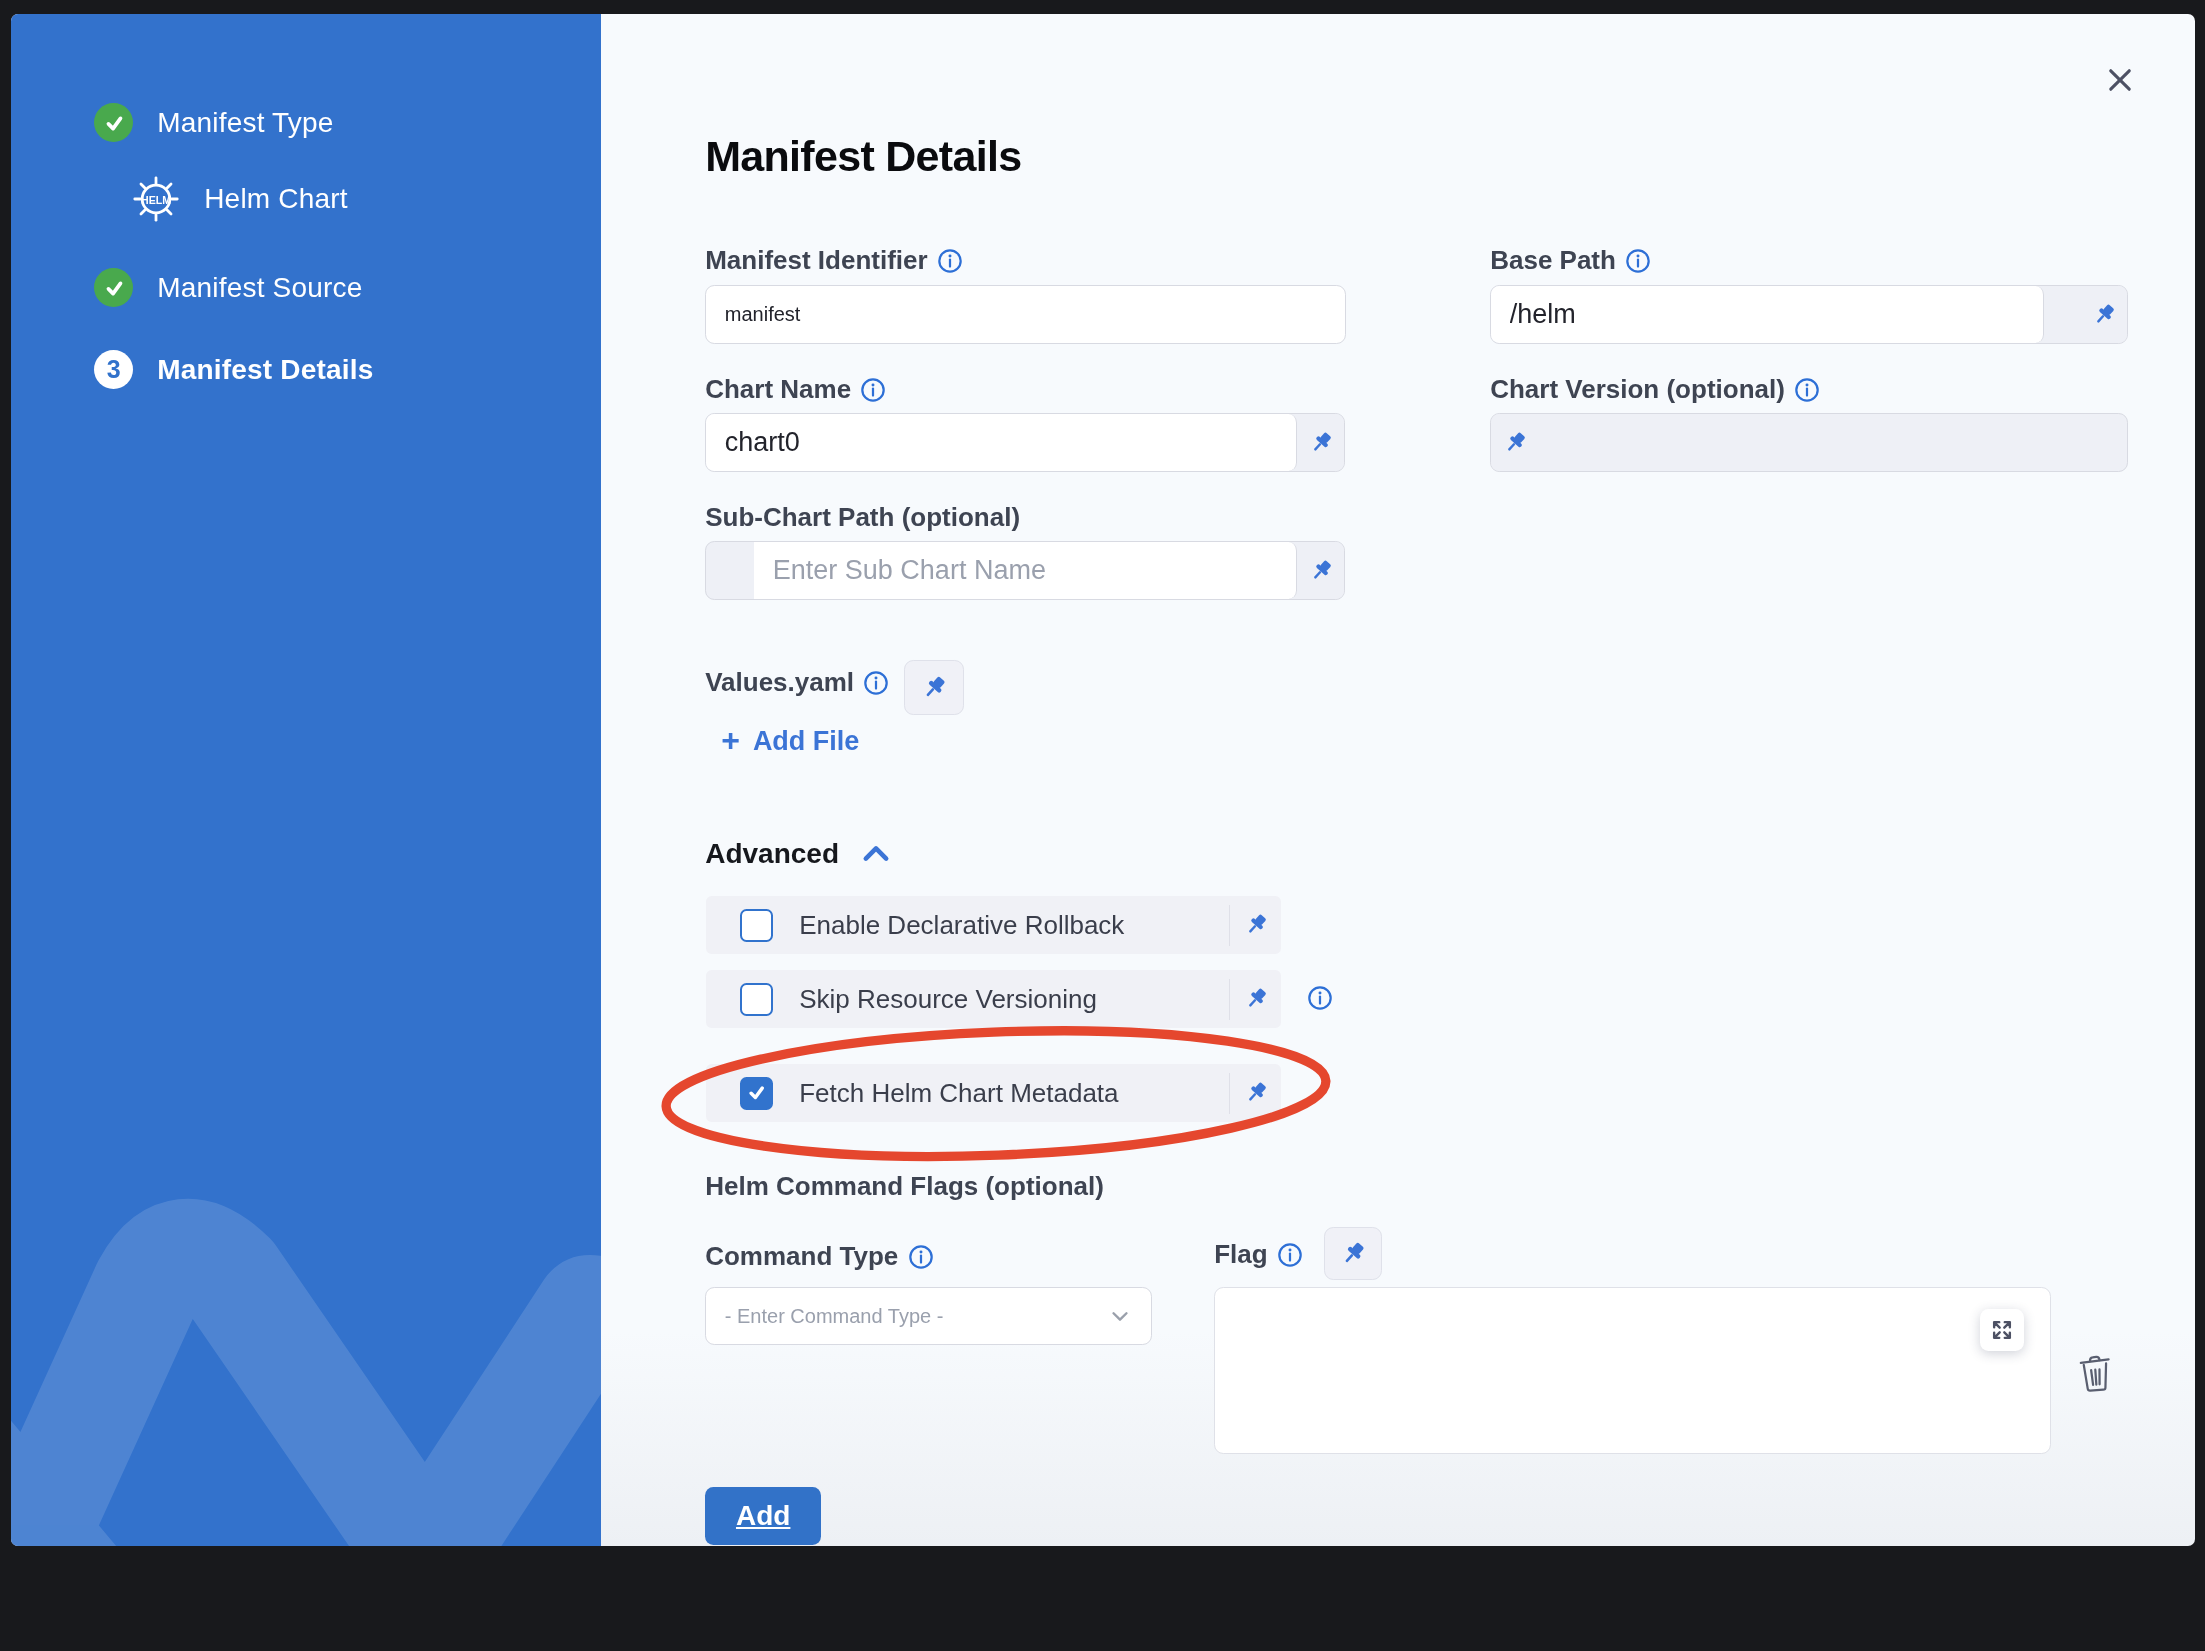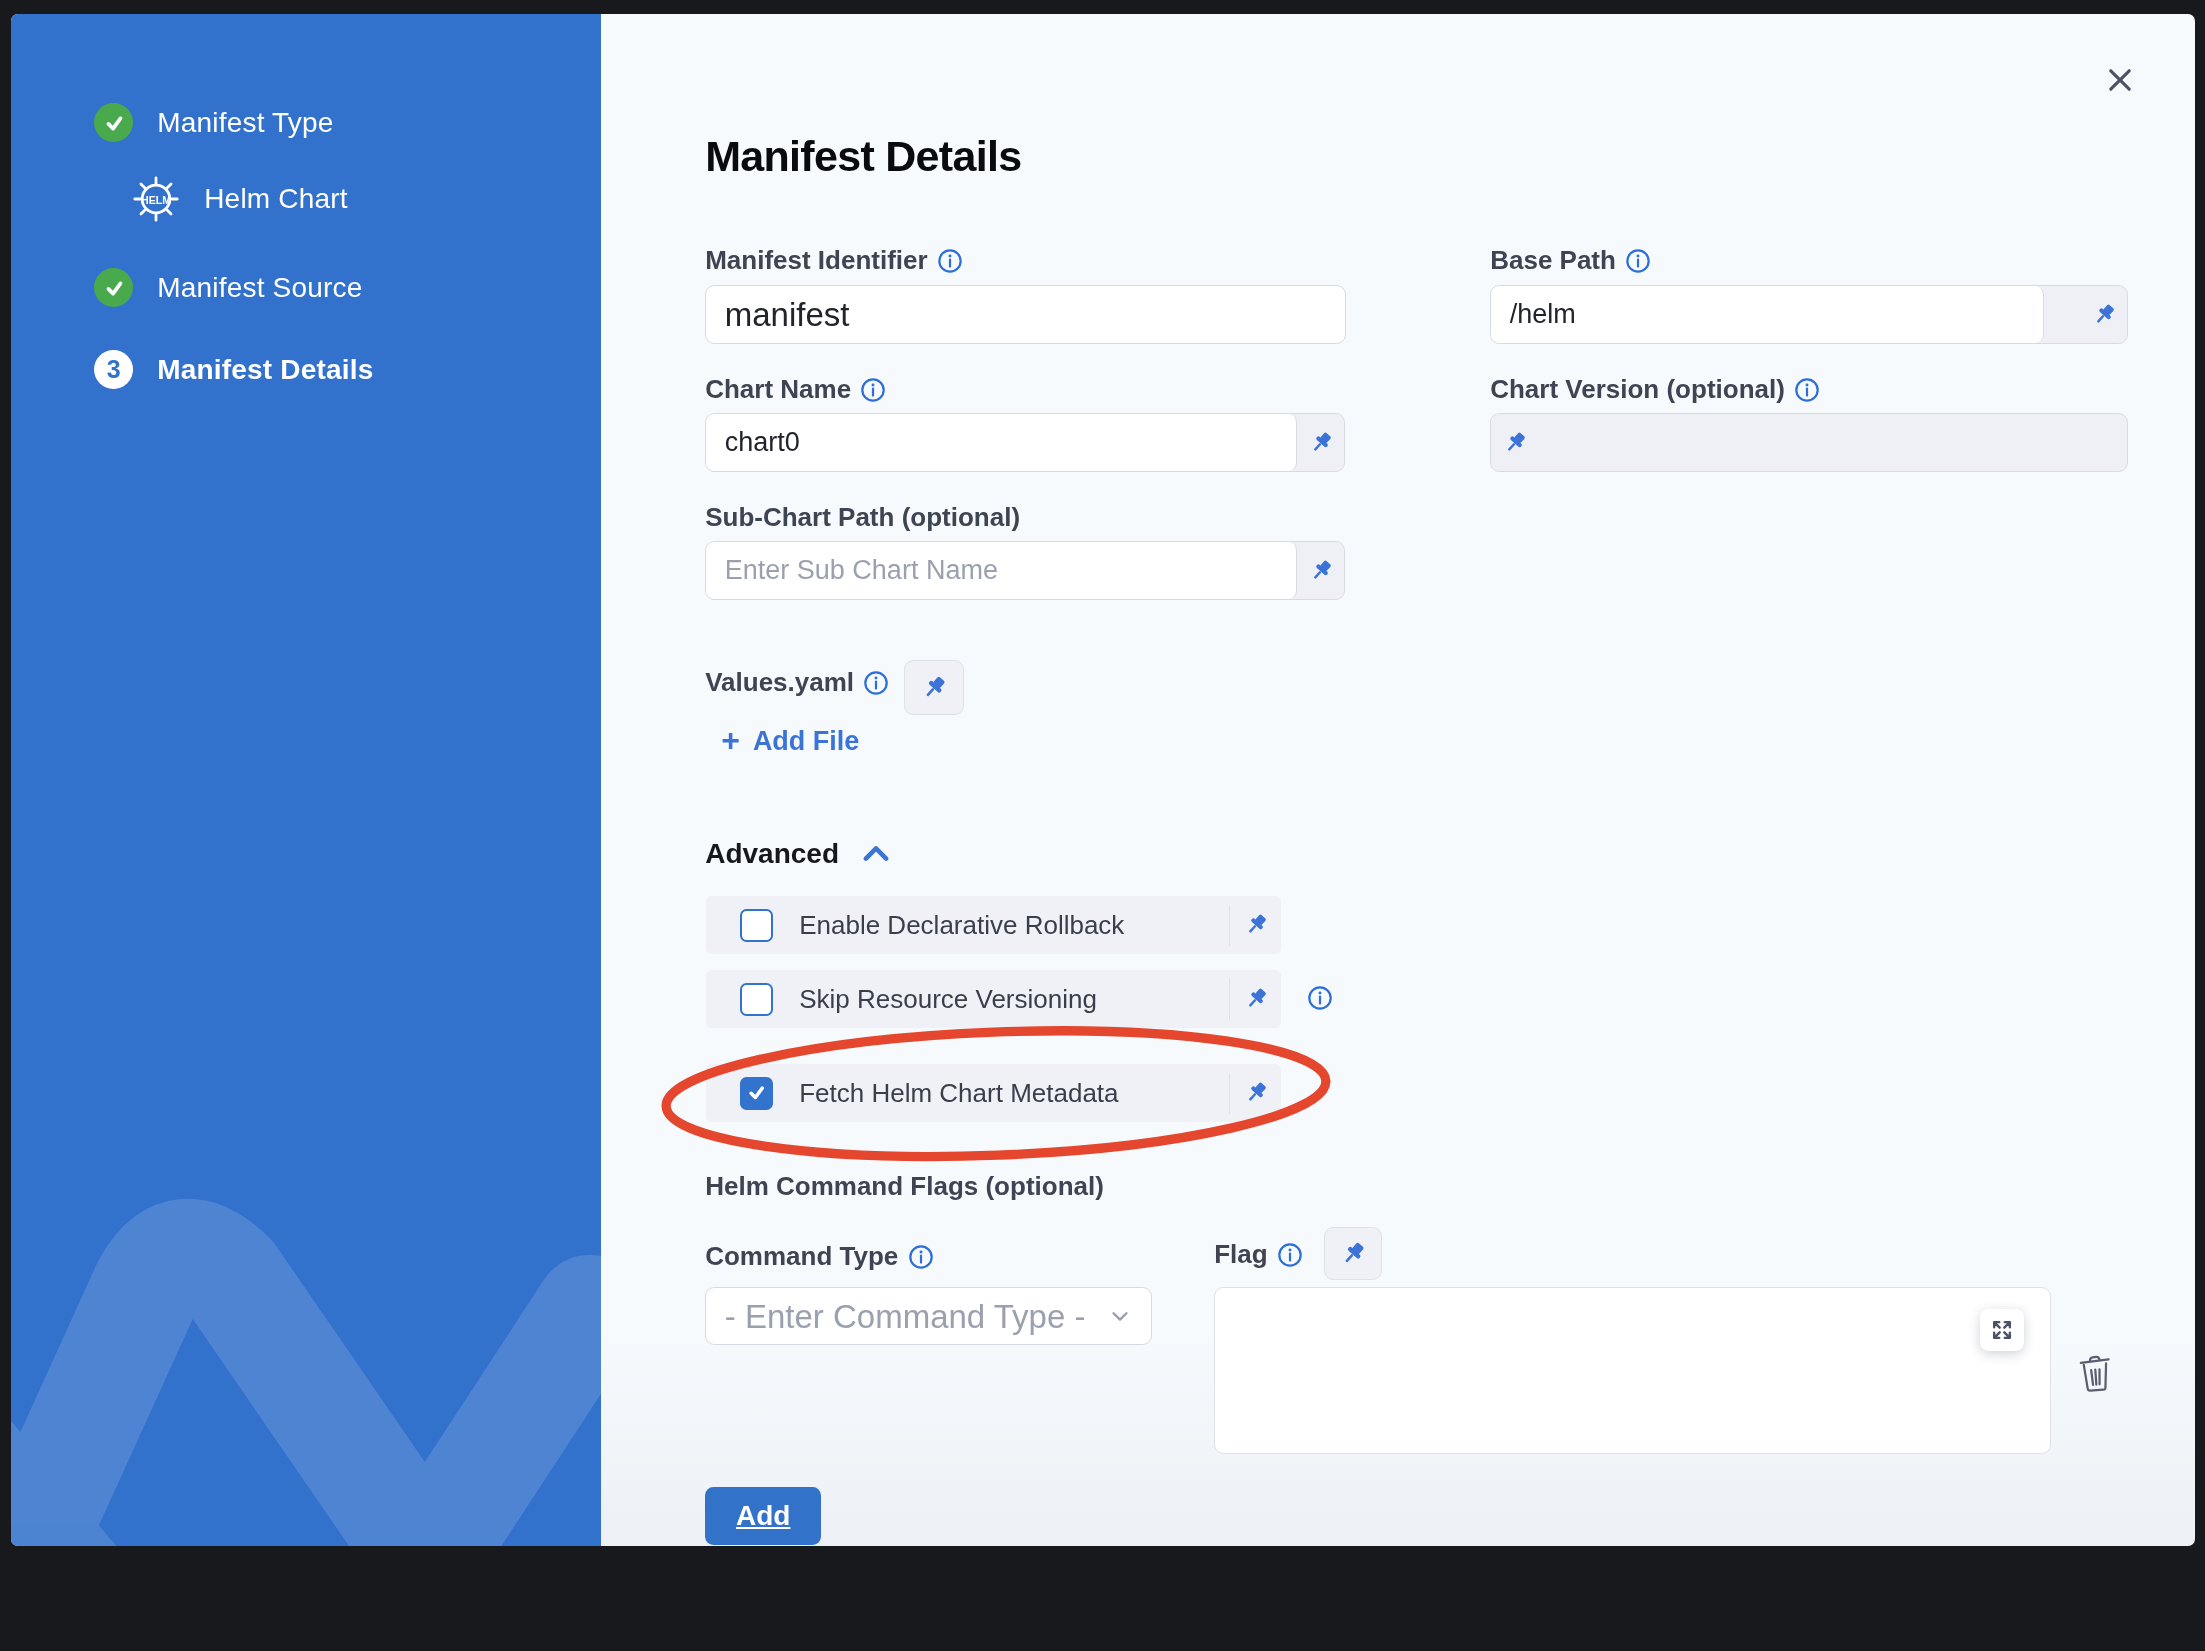--- a/index.html
+++ b/index.html
@@ -28,21 +28,21 @@
   .badge.green{background:#49a94d;}
   .badge.white{background:#ffffff;color:#3172cb;font-weight:700;font-size:25px;}
   .title{position:absolute;left:694px;top:89px;font-size:43px;font-weight:700;
     color:#0a0b0e;letter-spacing:-0.7px;}
   .close{position:absolute;left:2088px;top:45px;width:41px;height:41px;cursor:pointer;
     display:flex;align-items:center;justify-content:center;}
   .flabel{position:absolute;display:flex;align-items:center;gap:9.3px;
     font-size:26px;font-weight:600;color:#3e4452;}
   .inp{
     background:#fff;border:1.4px solid #d8dae2;border-radius:9.3px;
-    font-size:33px;color:#22232b;padding:0 18.6px;box-sizing:border-box;
+    font-size:20px;color:#22232b;padding:0 18.6px;box-sizing:border-box;
     font-family:"Liberation Sans", sans-serif;outline:none;
   }
   .inp::placeholder{color:#9aa0ad;}
   .wrap{
     position:absolute;display:flex;align-items:stretch;
     border:1.4px solid #d8dae2;border-radius:9.3px;background:#eef0f6;
     overflow:hidden;box-sizing:border-box;height:59px;
   }
   .wrap .inner{flex:1;position:relative;background:#fff;border-right:1.4px solid #d8dae2;
     border-radius:0 8.4px 8.4px 0;display:flex;align-items:center;}
@@ -225,21 +225,21 @@
     <div class="pinzone">
       <svg width="26" height="26" viewBox="0 0 28 28">
           <use href="#i-pin"></use>
         </svg>
     </div>
   </div>
 
   <div class="flabel" style="left:694px;top:488px;">
     <span>Sub-Chart Path (optional)</span>
   </div>
-  <div class="wrap" style="left:694px;top:527px;width:640px;">
+  <div class="wrap" style="left:694px;top:527px;width:640px;padding-left:48px;">
     <div class="inner">
       <input placeholder="Enter Sub Chart Name" style="">
     </div>
     <div class="pinzone">
       <svg width="26" height="26" viewBox="0 0 28 28">
           <use href="#i-pin"></use>
         </svg>
     </div>
   </div>
 

